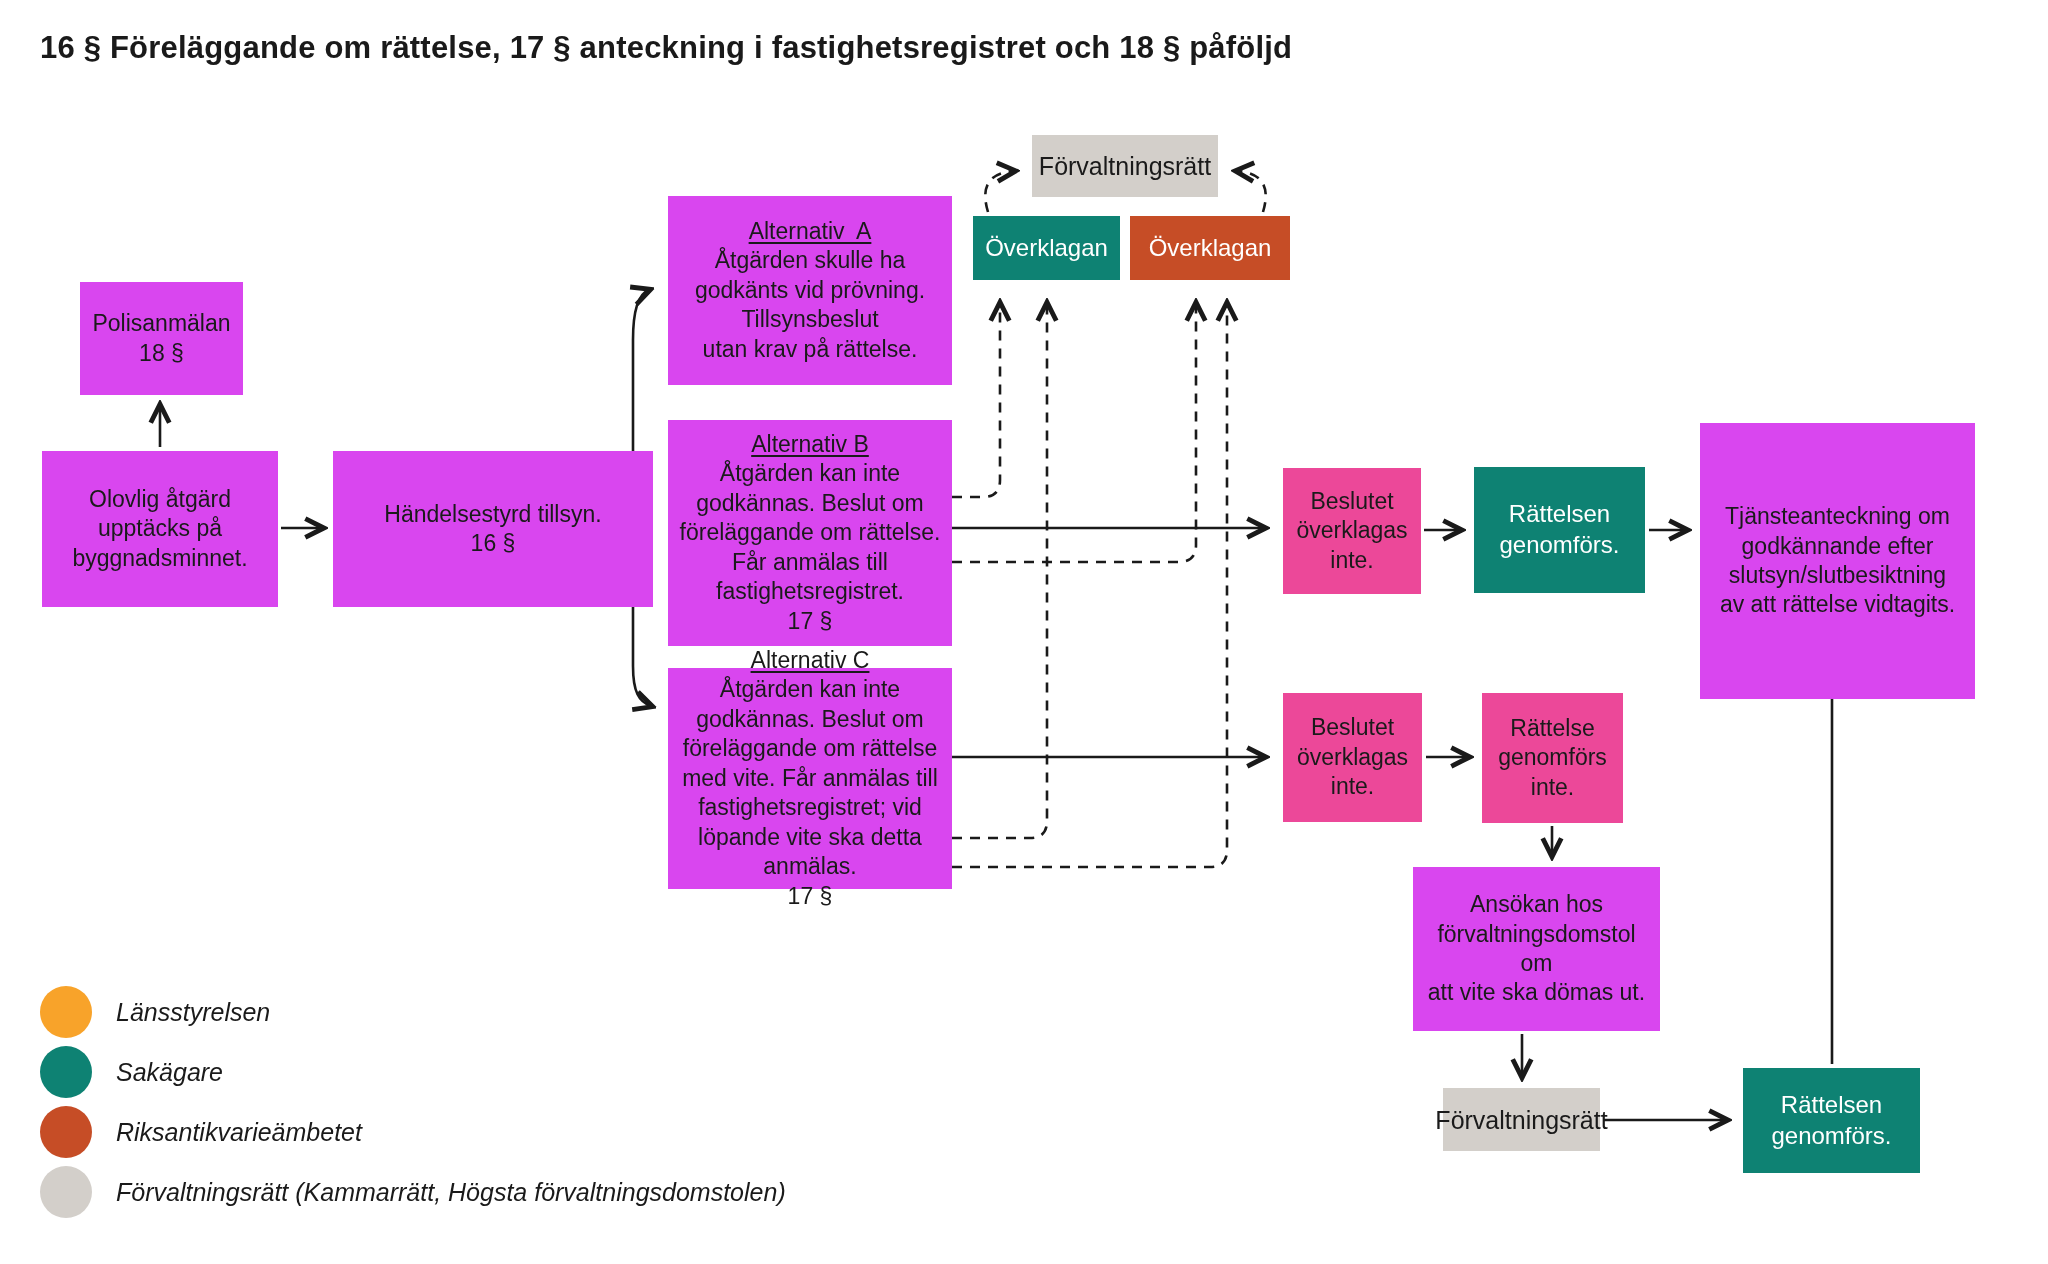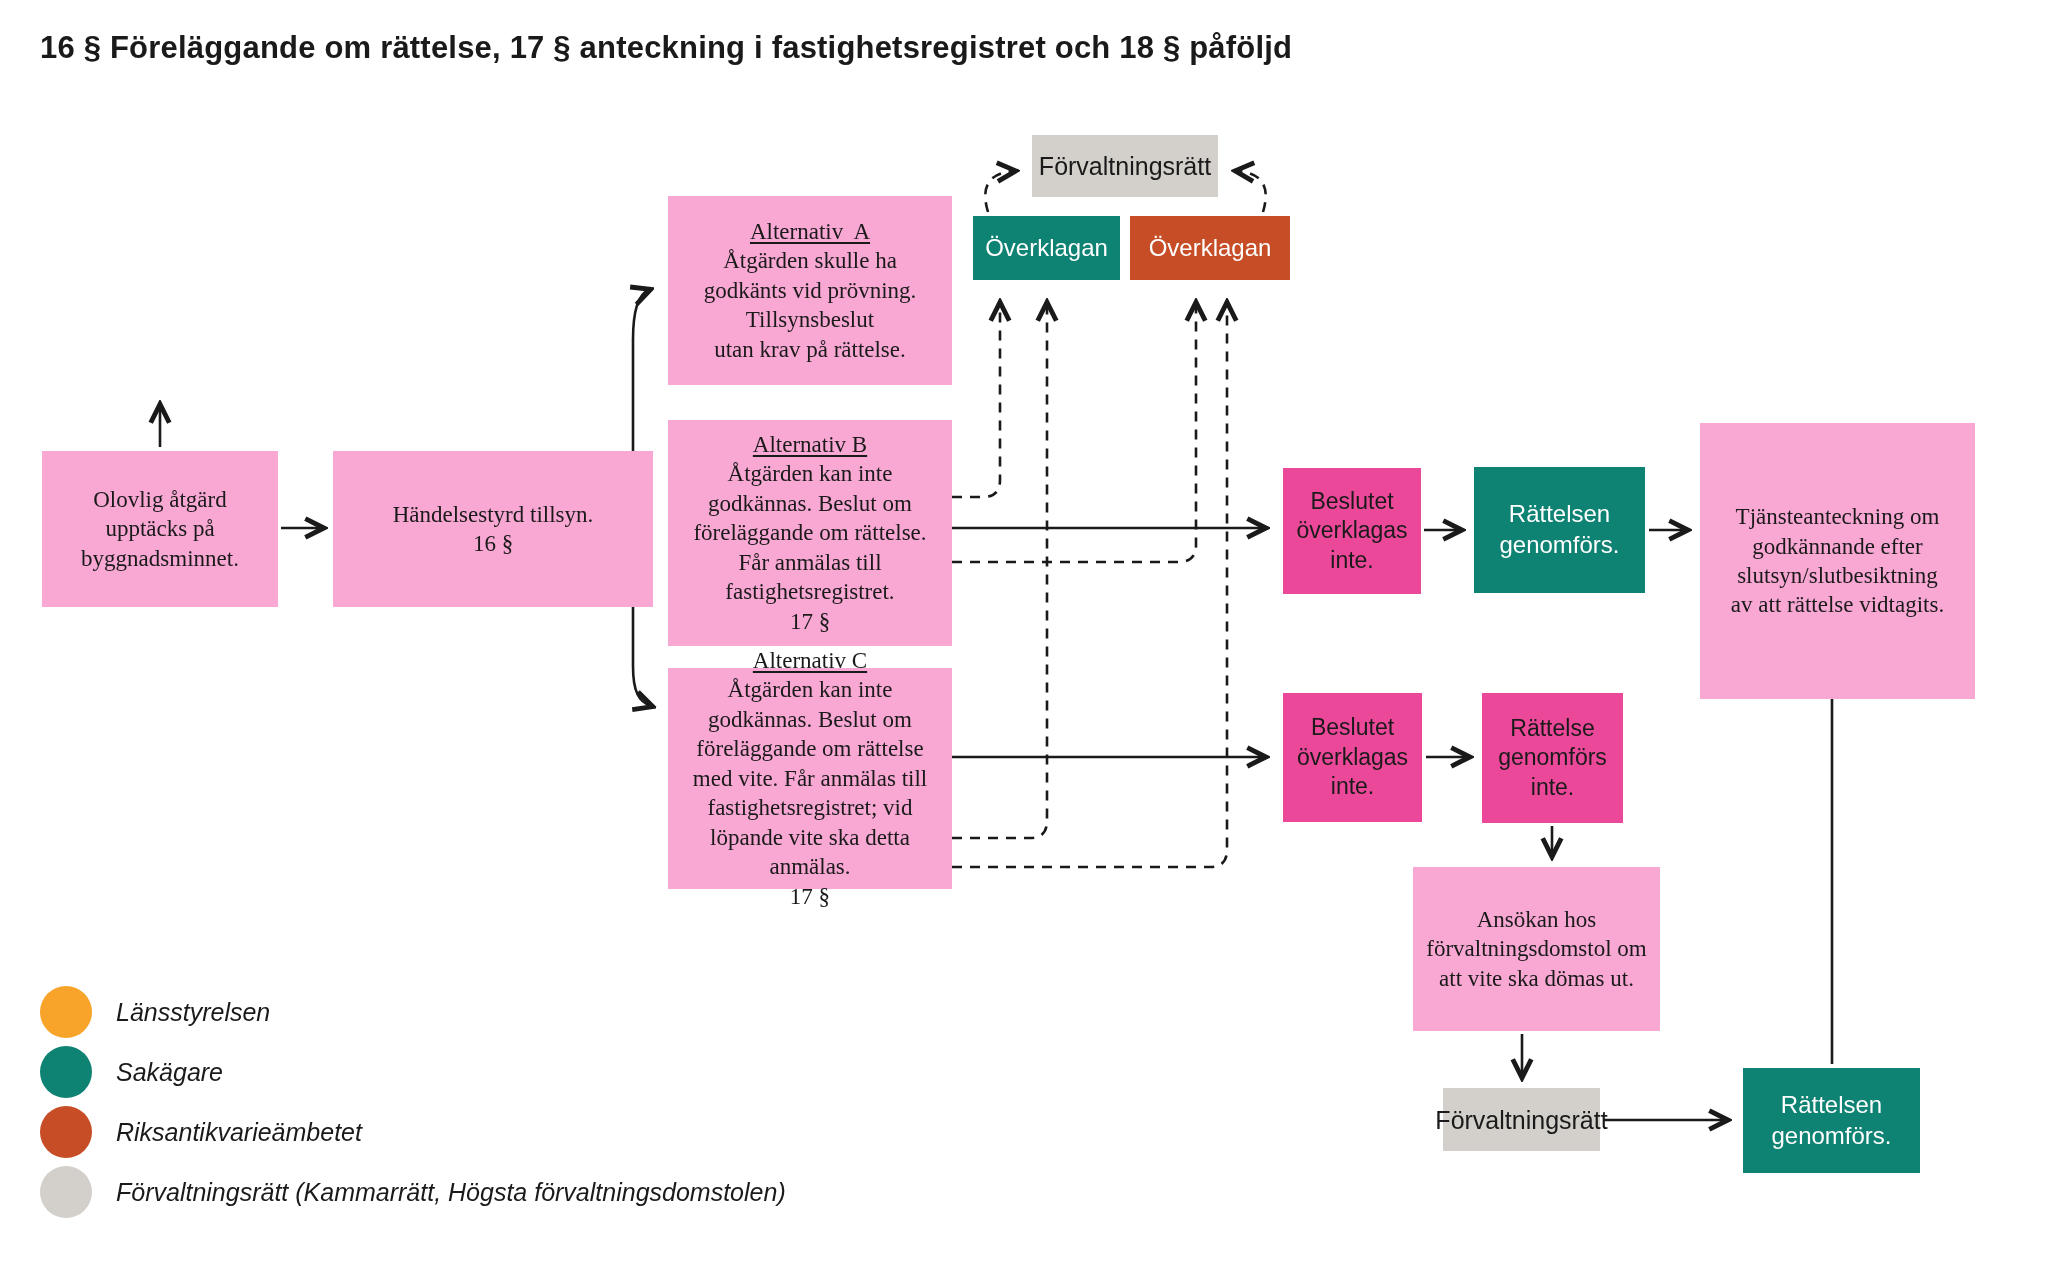--- a/index.html
+++ b/index.html
@@ -38,21 +38,21 @@
     justify-content: center;
     text-align: center;
     font-size: 23px;
     line-height: 1.28;
     white-space: pre-line;
     box-sizing: border-box;
     padding: 6px 10px;
   }
   .box .heading { text-decoration: underline; text-underline-offset: 3px; white-space: pre; }
   .box .body { white-space: pre-line; }
-  .orange { background: #f9a8d4; font-family: Liberation Serif, serif; }
+  .orange { background: #d946ef; }
   .teal   { background: #0E8273; color: #ffffff; font-size: 24px; }
   .red    { background: #C64D26; color: #ffffff; font-size: 24px; }
   .gray   { background: #D3CFCA; font-size: 25px; }
   .plain  { background: #ec4899; border: 7px solid #ec4899; }
 
   #legend { position: absolute; left: 40px; top: 986px; z-index: 2; }
   .legend-row { display: flex; align-items: center; margin-bottom: 8px; height: 52px; font-style: italic; }
   .legend-dot {
     width: 52px; height: 52px;
     border-radius: 50%;
@@ -89,20 +89,22 @@
     <path class="dashed" d="M1263,212 C1269,192 1267,173 1237,171" marker-end="url(#arrow)"></path>
     <path d="M1424,530 L1460,530" marker-end="url(#arrow)"></path>
     <path d="M1649,530 L1686,530" marker-end="url(#arrow)"></path>
     <path d="M1426,757 L1468,757" marker-end="url(#arrow)"></path>
     <path d="M1552,826 L1552,855" marker-end="url(#arrow)"></path>
     <path d="M1522,1034 L1522,1076" marker-end="url(#arrow)"></path>
     <path d="M1604,1120 L1726,1120" marker-end="url(#arrow)"></path>
     <path d="M1832,1064 L1832,660" marker-end="url(#arrow)"></path>
   </svg>
 
+  <div class="box orange" style="left:80px; top:282px; width:163px; height:113px;">Polisanmälan
+18 §</div>
 
   <div class="box orange" style="left:42px; top:451px; width:236px; height:156px;">Olovlig åtgärd
 upptäcks på
 byggnadsminnet.</div>
 
   <div class="box orange" style="left:333px; top:451px; width:320px; height:156px;">Händelsestyrd tillsyn.
 16 §</div>
 
   <div class="box orange" style="left:668px; top:196px; width:284px; height:189px;">
     <span class="heading">Alternativ  A</span>

